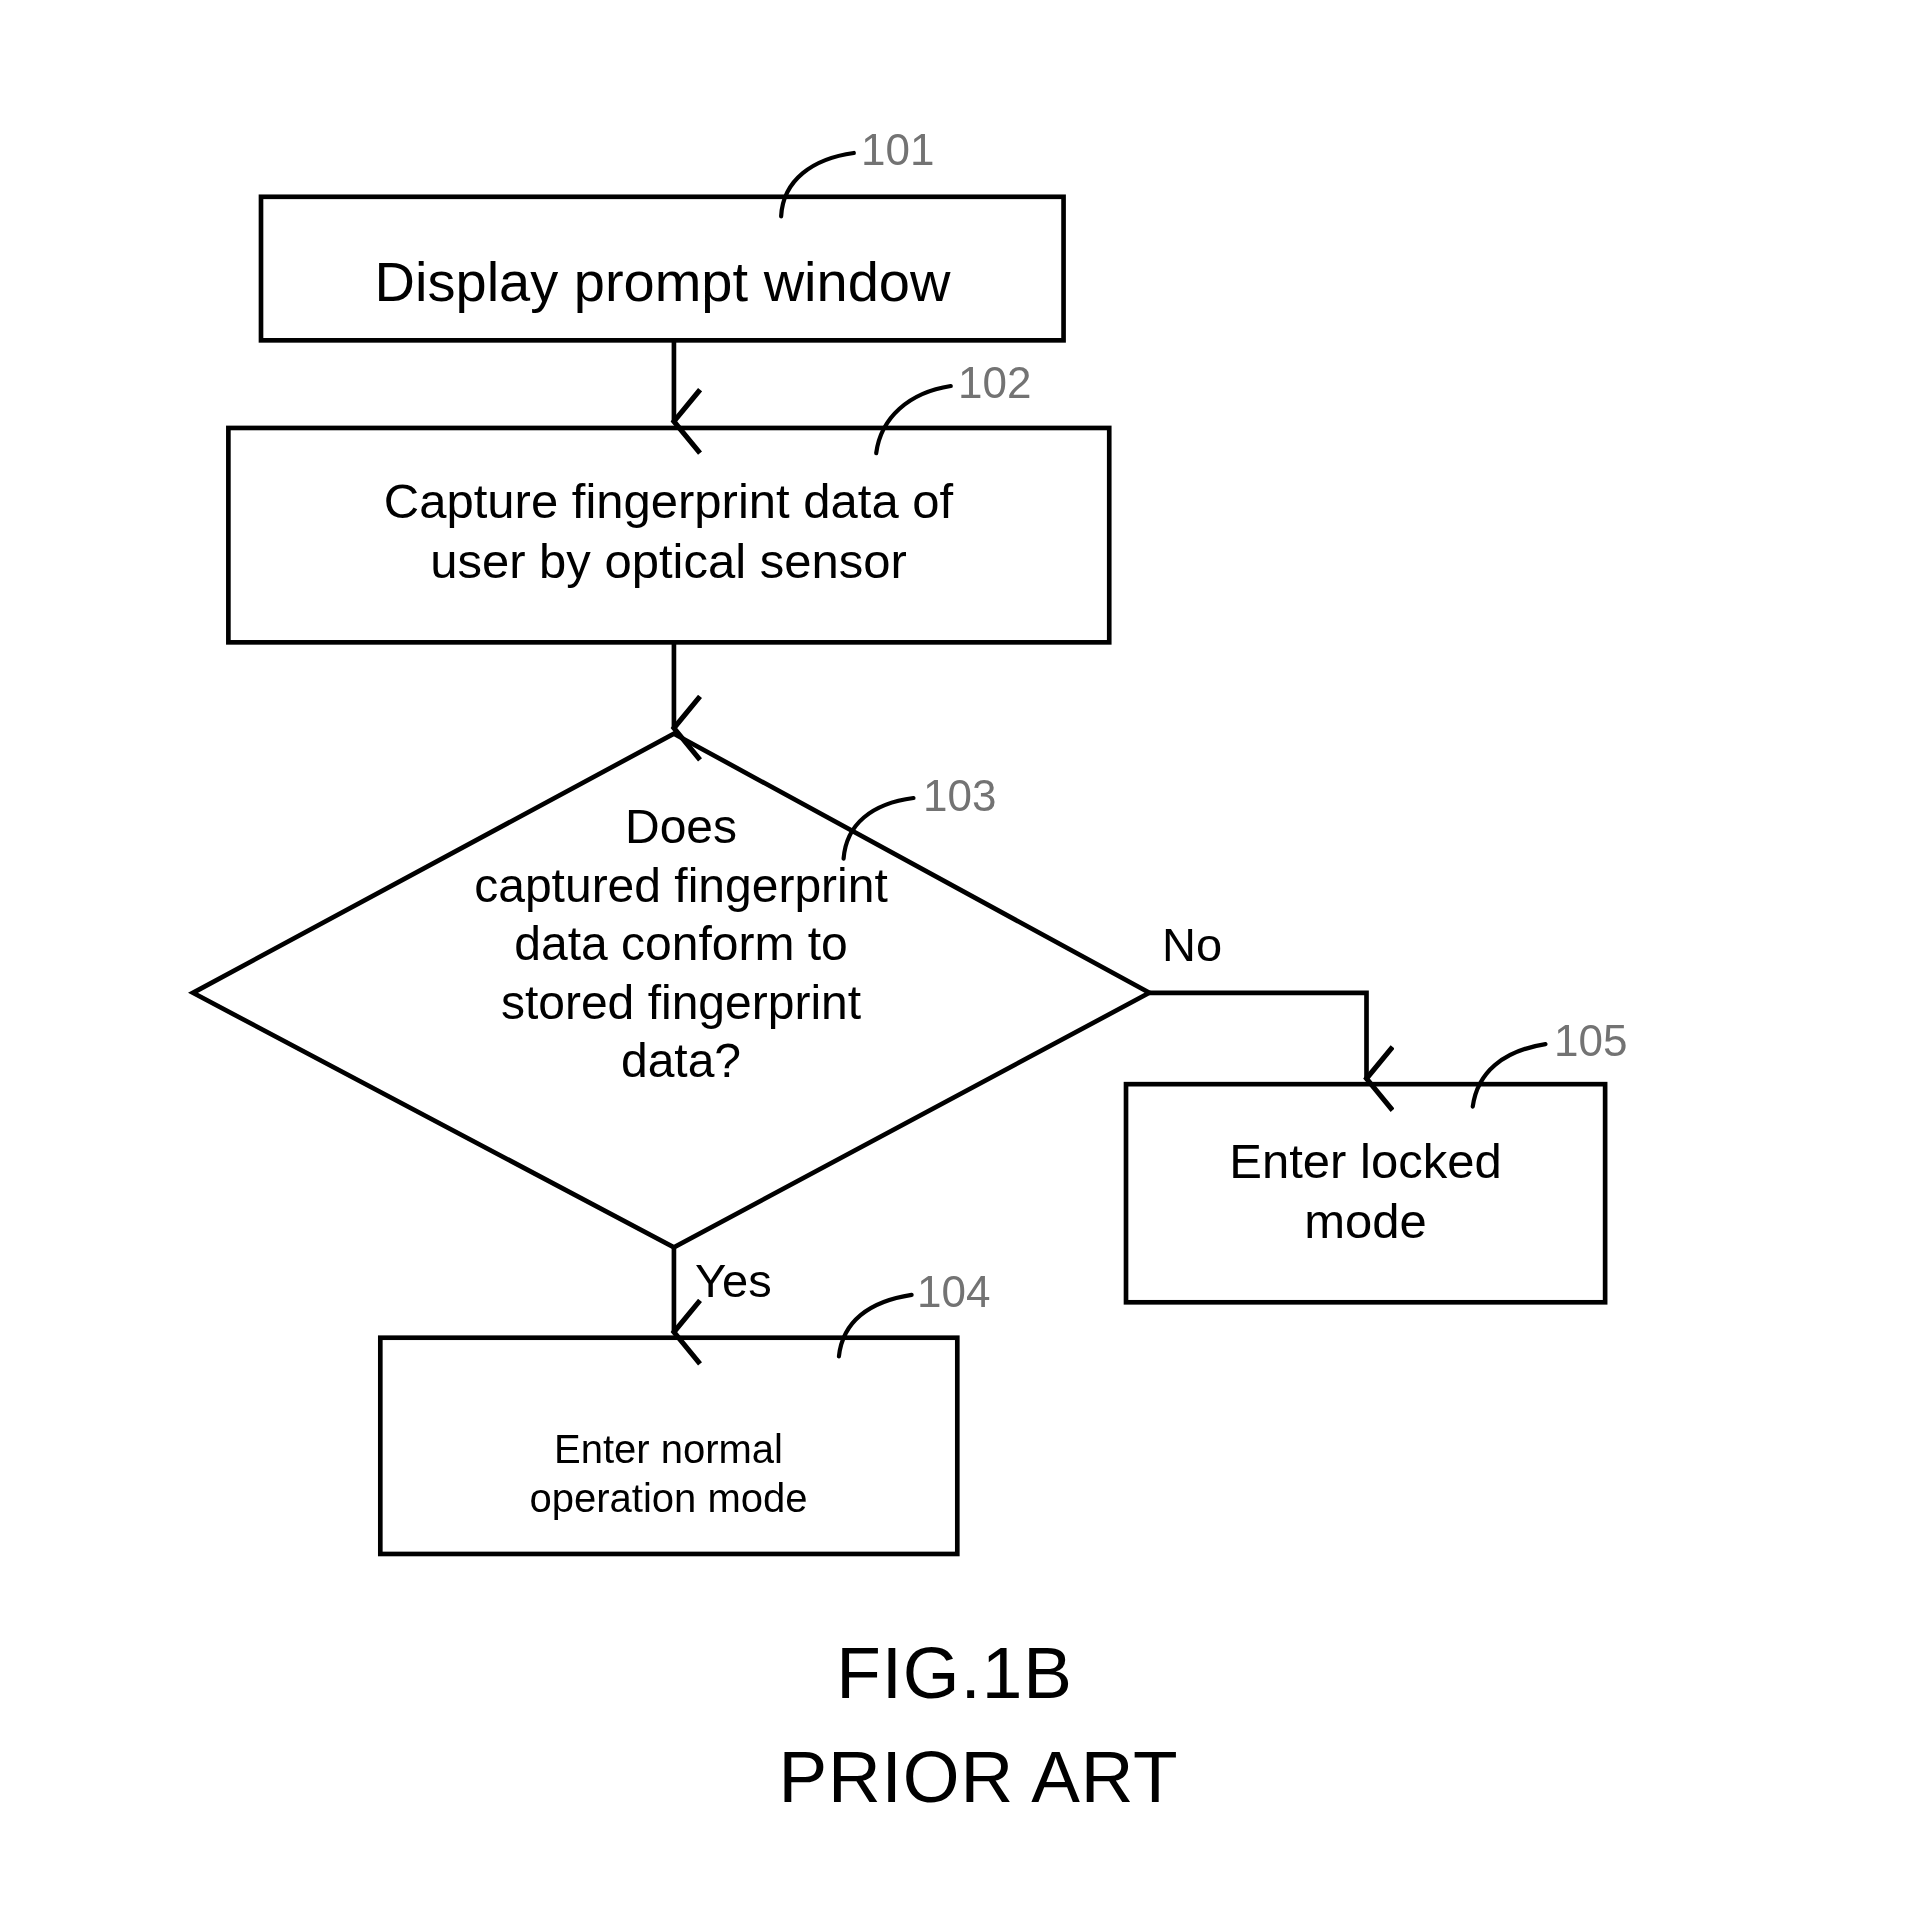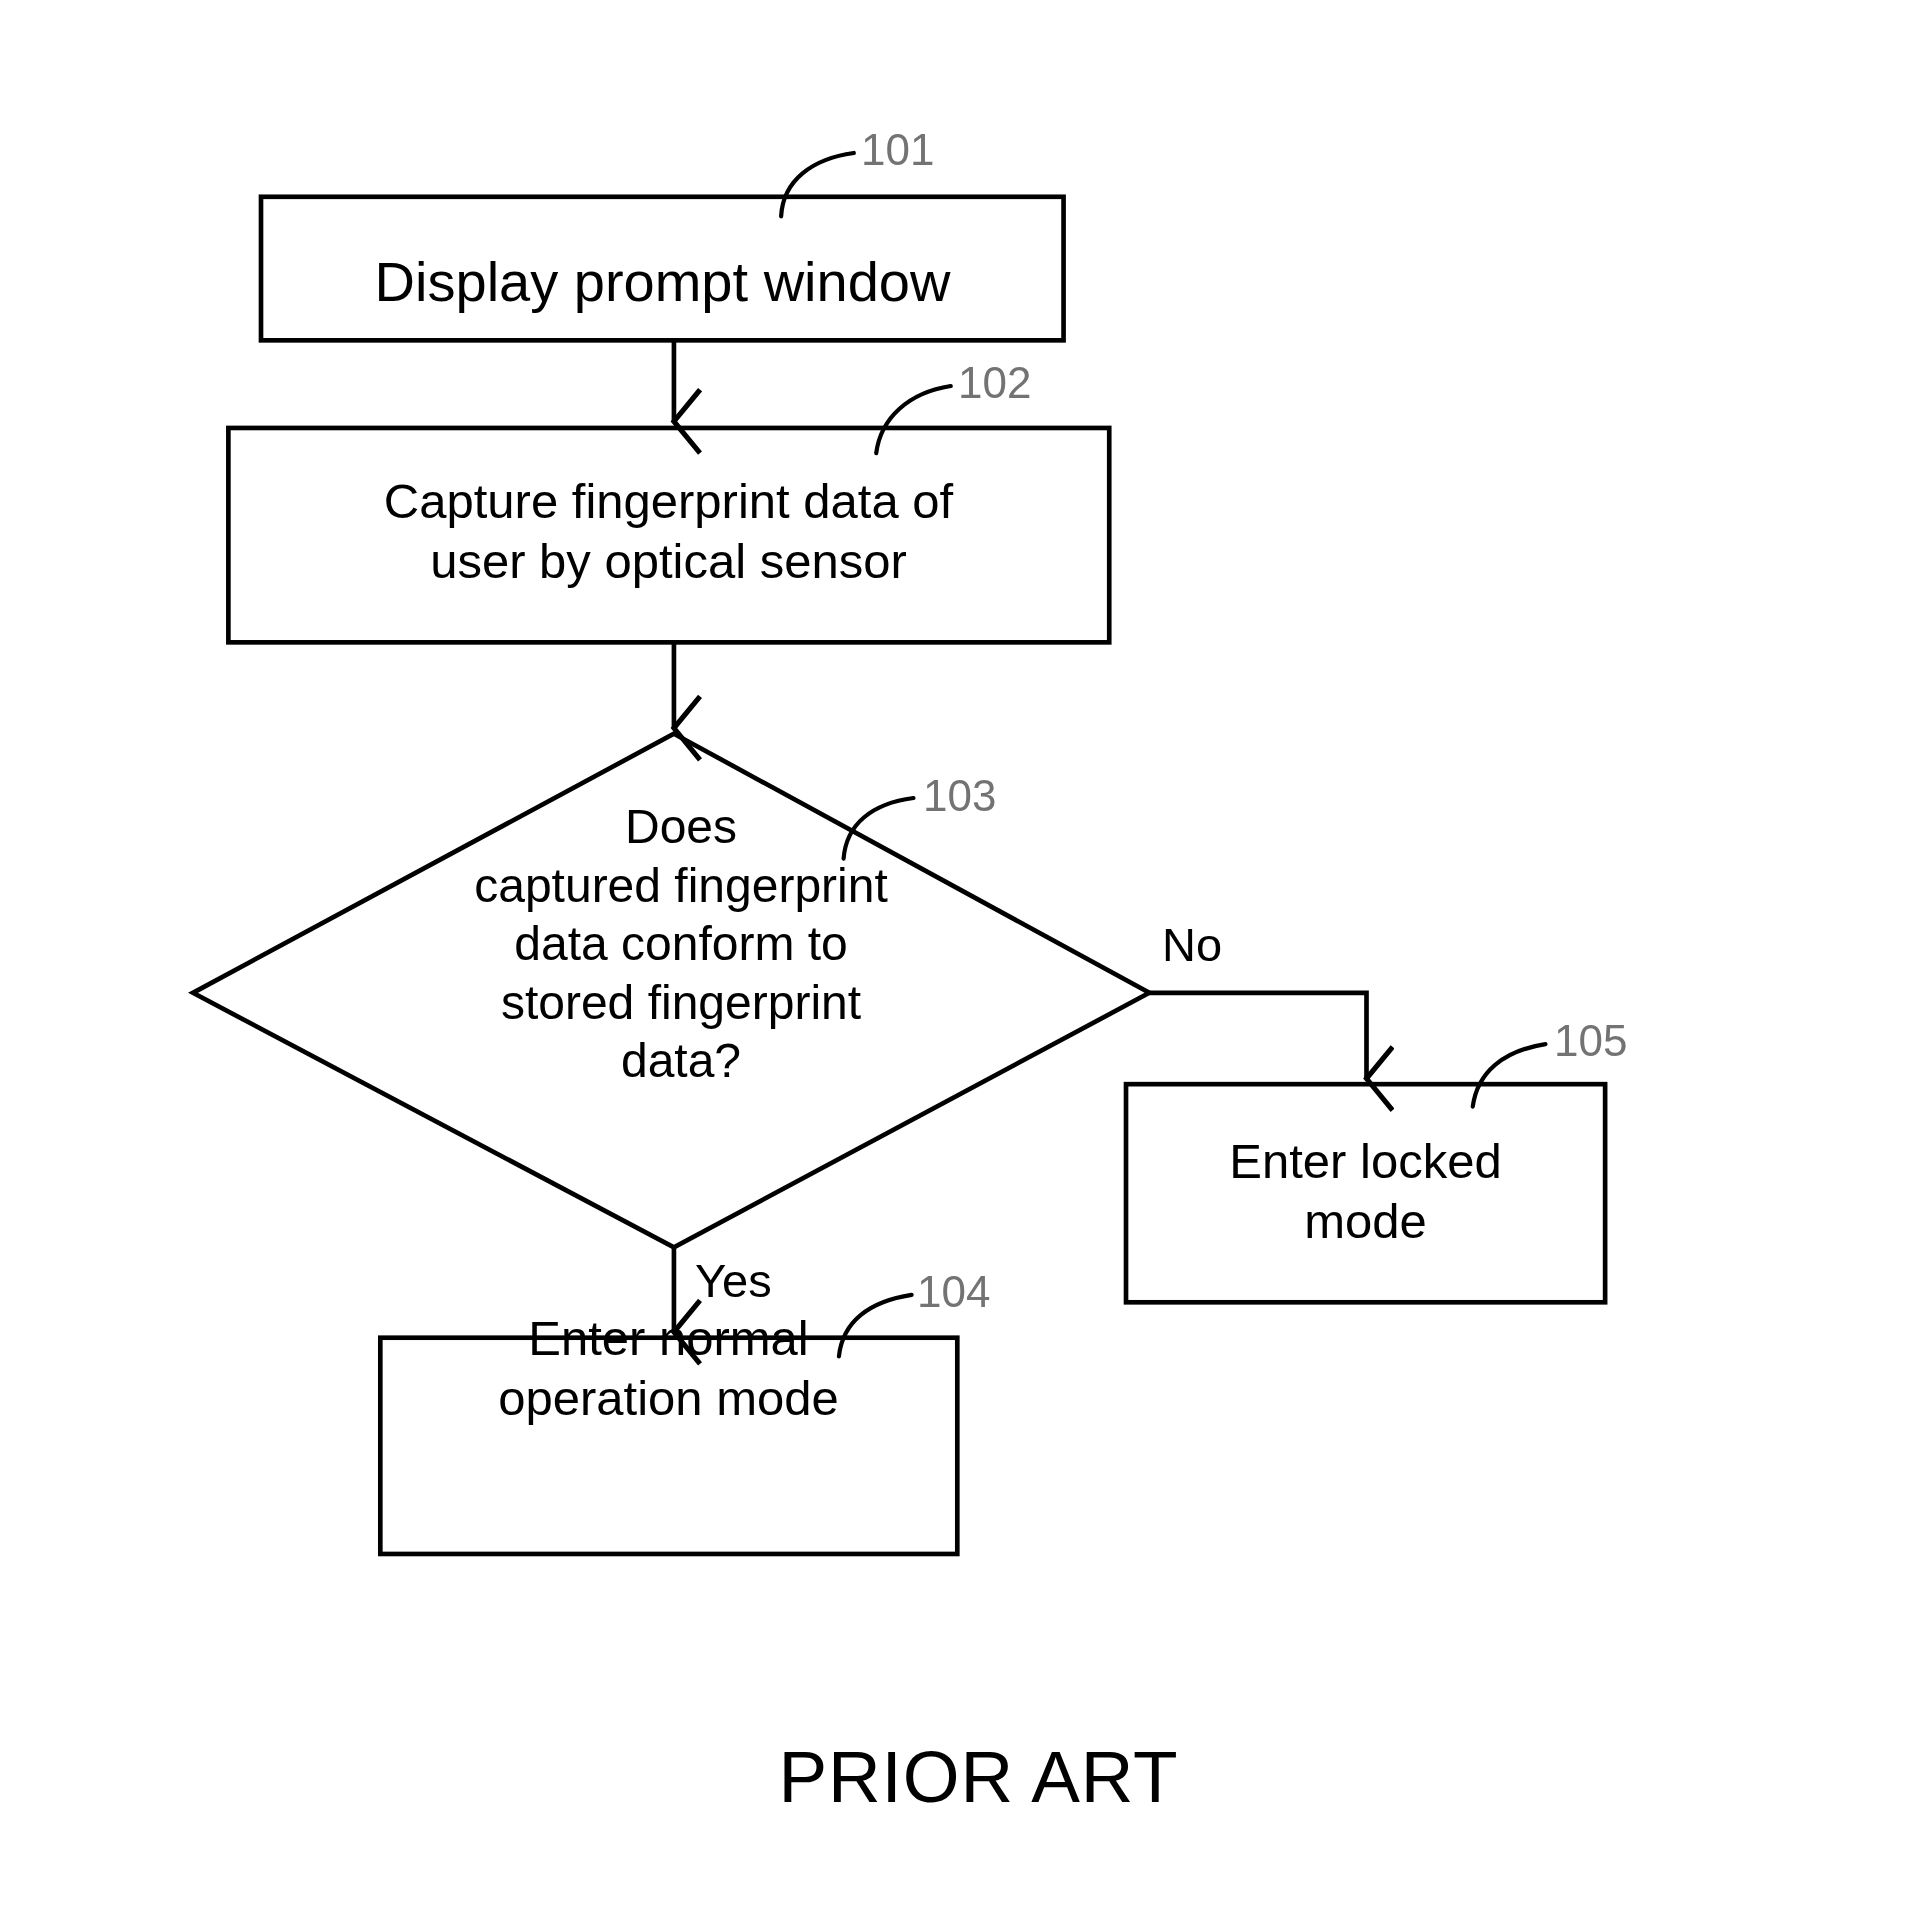--- a/index.html
+++ b/index.html
@@ -61,21 +61,21 @@
     color: #000000;
     line-height: 1;
     white-space: nowrap;
   }
   #caption-fig  { top: 1636px; font-size: 73px; letter-spacing: 0.9px; }
   #caption-prior{ top: 1740px; font-size: 73px; letter-spacing: 0.9px; padding-left: 24px; }
 
   #text-101 { left: 261px;  top: 248px;  width: 803px; font-size: 56px; }
   #text-102 { left: 228px;  top: 472px;  width: 881px; font-size: 49px; }
   #text-103 { left: 315px;  top: 798px;  width: 732px; font-size: 48px; }
-  #text-104 { left: 380px;  top: 1309px; width: 577px; font-size: 49px; }
+  #text-104 { left: 380px;  top: 1425px; width: 577px; font-size: 40px; }
   #text-105 { left: 1126px; top: 1132px; width: 479px; font-size: 49px; }
 
   #ref-101 { left: 861px;  top: 128px; }
   #ref-102 { left: 958px; top: 361px; }
   #ref-103 { left: 923px;  top: 774px; }
   #ref-104 { left: 917px;  top: 1270px; text-align: center; }
   #ref-105 { left: 1554px; top: 1019px; }
 
   #label-no  { left: 1162px; top: 921px; }
   #label-yes { left: 695px;  top: 1257px; }
@@ -145,17 +145,18 @@
   <div class="ref-label" id="ref-103">103</div>
 
   <div class="ref-label" id="ref-104">104</div>
 
   <div class="ref-label" id="ref-105">105</div>
 
   <div class="branch-label" id="label-no">No</div>
 
   <div class="branch-label" id="label-yes">Yes</div>
 
+  <div class="caption" id="caption-fig">FIG.1B</div>
 
   <div class="caption" id="caption-prior">PRIOR ART</div>
 
 </div>
 
 
 </body></html>

